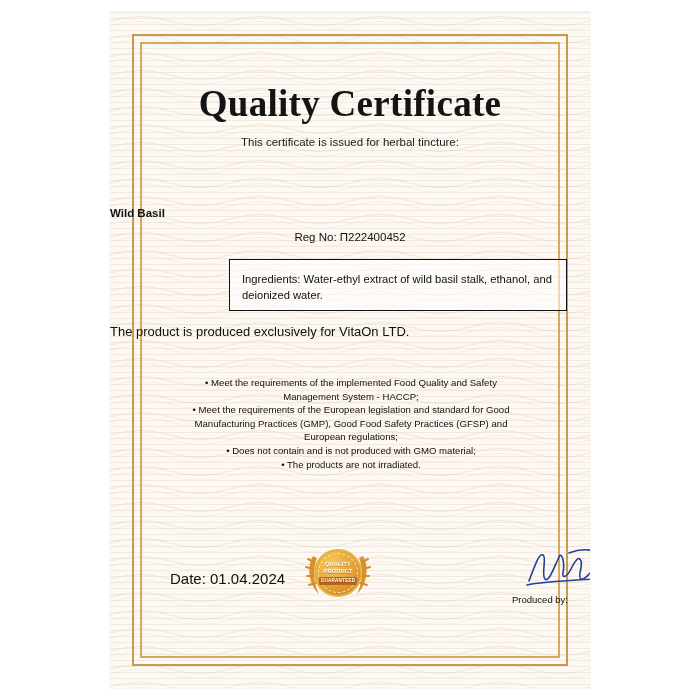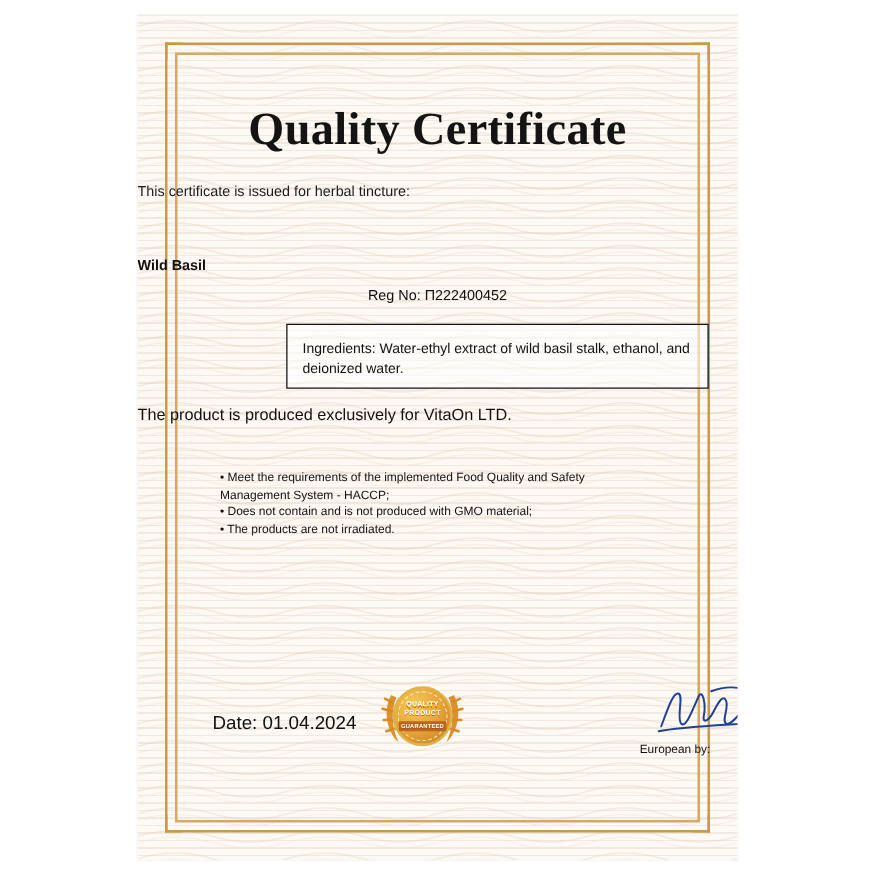--- a/index.html
+++ b/index.html
@@ -94,24 +94,24 @@
     text-align: center;
     font-family: "Liberation Serif", serif;
     font-size: 37px;
     font-weight: 700;
     color: #141414;
     letter-spacing: 0.3px;
   }
 
   .subtitle {
     position: absolute;
-    top: 136px;
-    left: 0;
-    width: 480px;
-    text-align: left;
+    top: 124px;
+    left: 0;
+    width: 480px;
+    text-align: center;
     font-size: 11.5px;
     color: #1b1b1b;
   }
 
   .product-name {
     position: absolute;
     top: 195px;
     left: 0;
     width: 480px;
     font-size: 11.5px;
@@ -159,20 +159,21 @@
   }
 
   .bullets {
     position: absolute;
     left: 66px;
     top: 364px;
     width: 350px;
     font-size: 9.6px;
     line-height: 13.6px;
     color: #111;
+    text-align: center;
   }
   .bullets p {
     margin: 0 0 0 0;
   }
 
   .date {
     position: absolute;
     left: 60px;
     top: 558px;
     font-size: 15px;
@@ -295,20 +296,21 @@
       <div class="reg-no">Reg No: П222400452</div>
 
       <div class="ingredients-box">
         <div class="ingredients-text">Ingredients: Water-ethyl extract of wild basil stalk, ethanol, and deionized water.</div>
       </div>
 
       <div class="exclusive">The product is produced exclusively for VitaOn LTD.</div>
 
       <div class="bullets">
         <p>• Meet the requirements of the implemented Food Quality and Safety Management System - HACCP;</p>
+        <p>• Meet the requirements of the European legislation and standard for Good Manufacturing Practices (GMP), Good Food Safety Practices (GFSP) and European regulations;</p>
         <p>• Does not contain and is not produced with GMO material;</p>
         <p>• The products are not irradiated.</p>
       </div>
 
       <div class="date">Date: 01.04.2024</div>
 
       <div class="seal">
         <svg width="66" height="66" viewBox="0 0 66 66" style="position:absolute;left:0;top:0;">
           <g fill="#d98b22">
             <path d="M8 10 C 2 20, 3 38, 14 48 C 8 36, 8 22, 12 12 Z" opacity="0.95"></path>
@@ -337,17 +339,17 @@
       <div class="signature">
         <svg width="110" height="45" viewBox="0 0 110 45">
           <g fill="none" stroke="#21409a" stroke-width="1.6" stroke-linecap="round">
             <path d="M4 34 C 10 18, 14 6, 18 8 C 22 10, 16 28, 20 32 C 24 36, 30 18, 34 10 C 37 4, 40 16, 38 26 C 37 32, 42 30, 46 22 C 50 14, 54 8, 56 14 C 58 20, 52 30, 56 32 C 60 34, 68 22, 74 16 C 78 12, 82 14, 80 22 C 78 28, 70 32, 76 33 C 84 34, 94 26, 100 20"></path>
             <path d="M2 38 C 20 34, 60 33, 96 30"></path>
             <path d="M44 6 C 54 2, 66 2, 76 6"></path>
           </g>
         </svg>
       </div>
 
-      <div class="produced-by">European by:</div>
+      <div class="produced-by">Produced by:</div>
 
     </div>
   </div>
 </div>
 
 </body></html>

